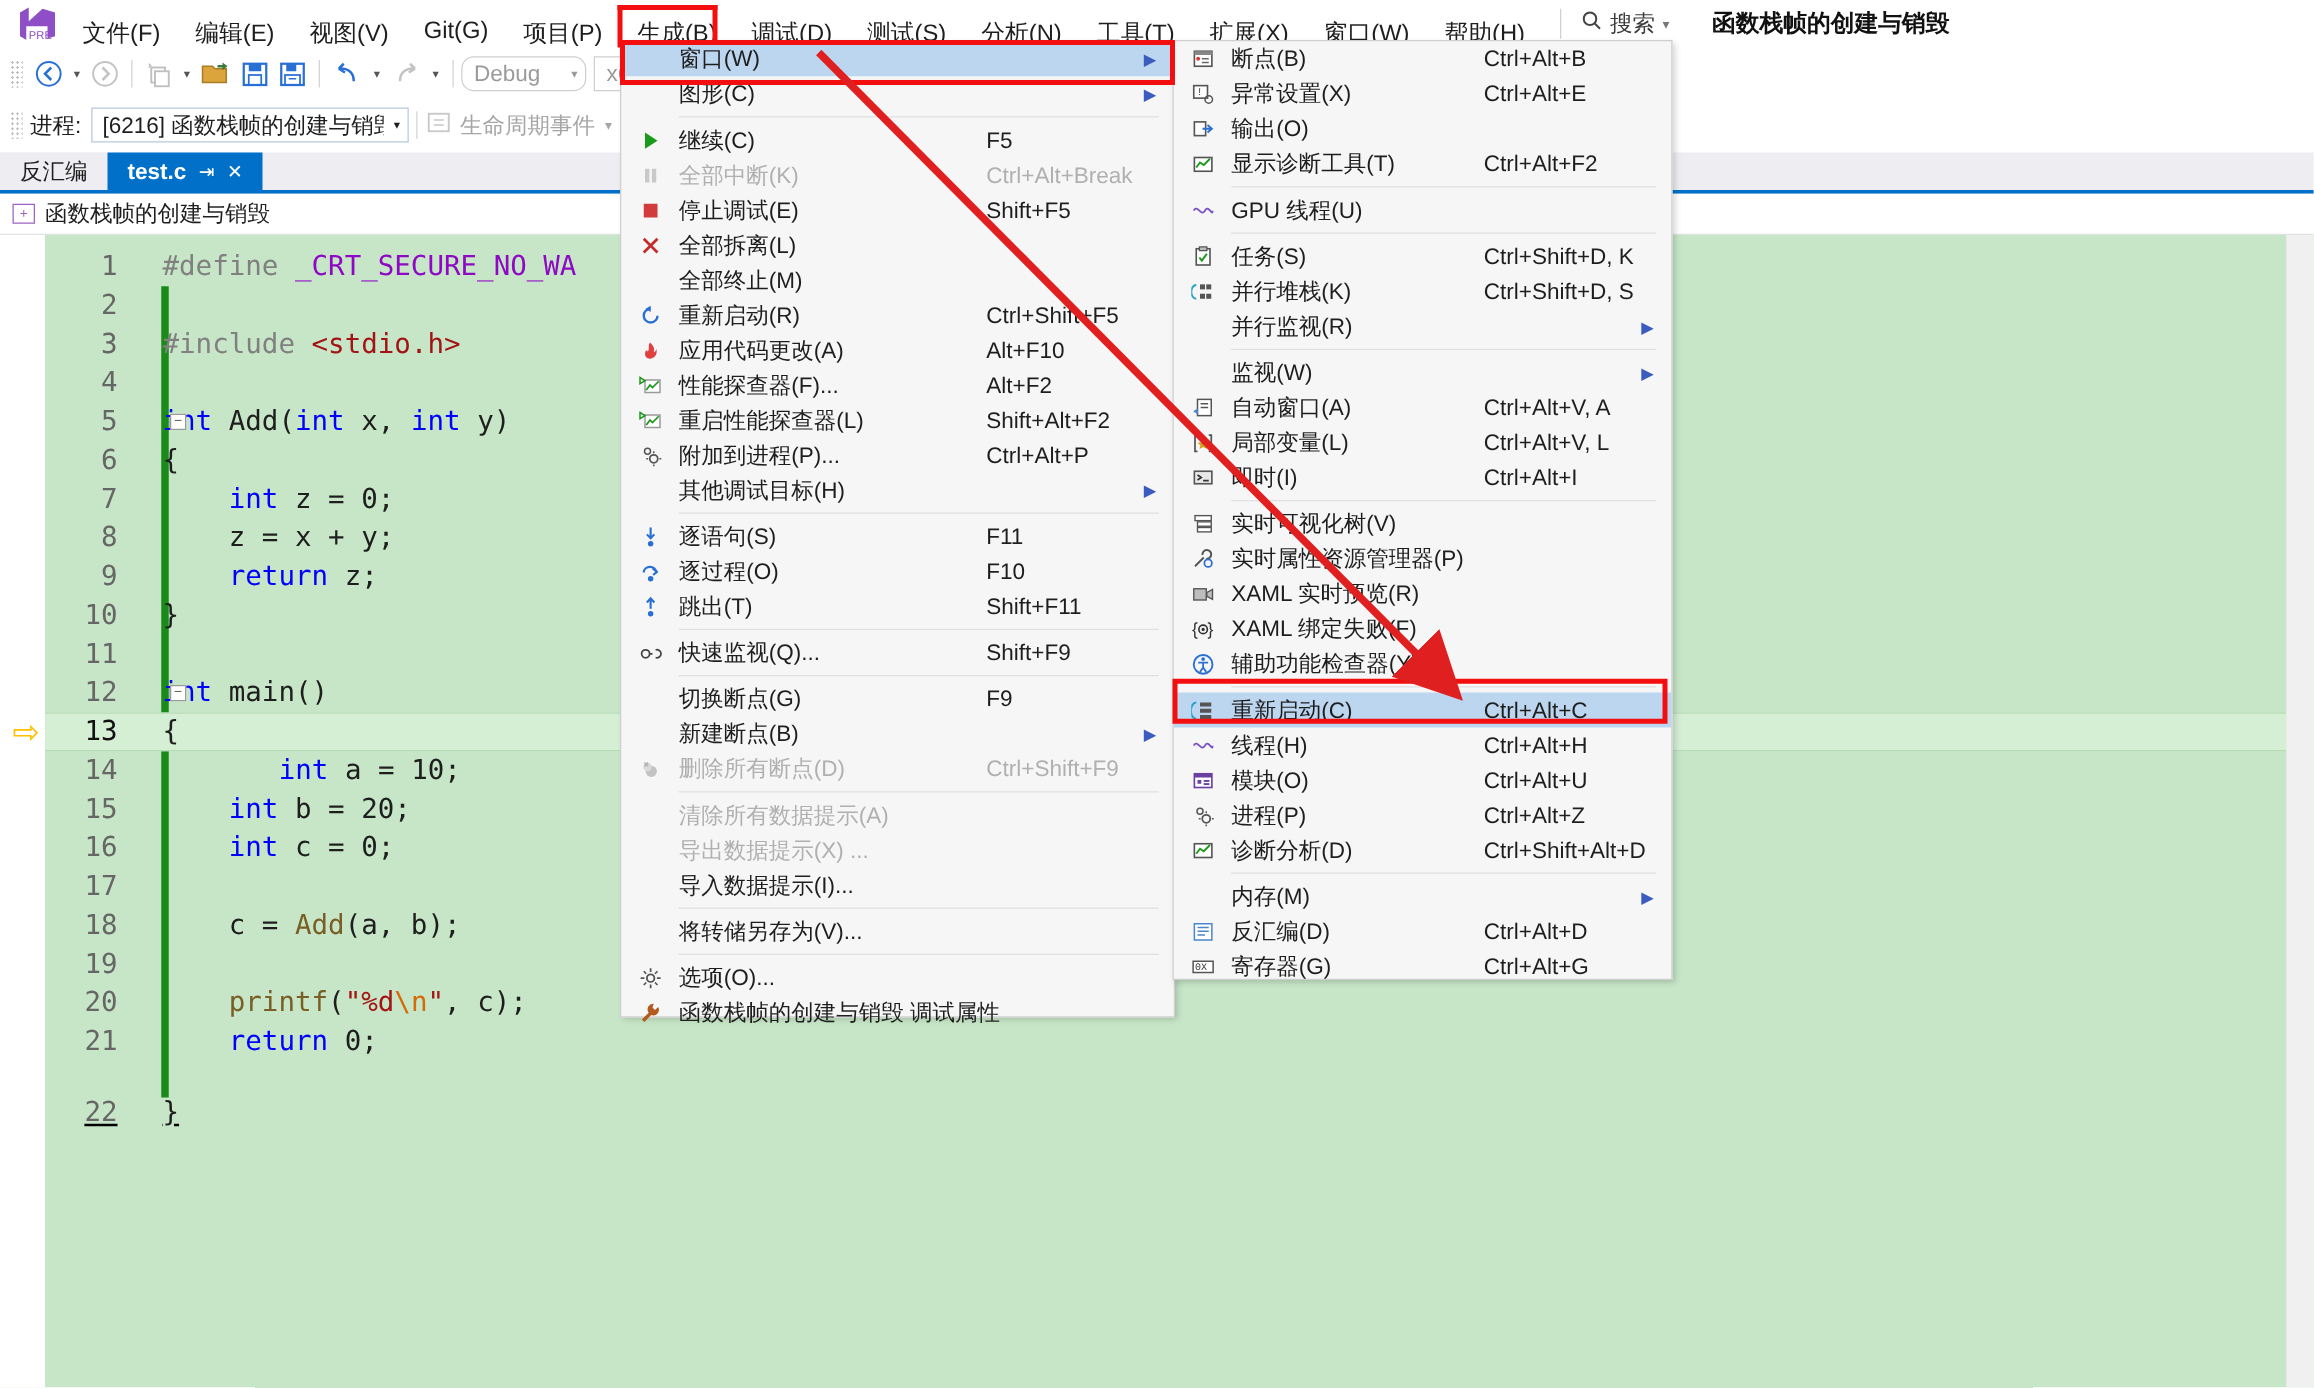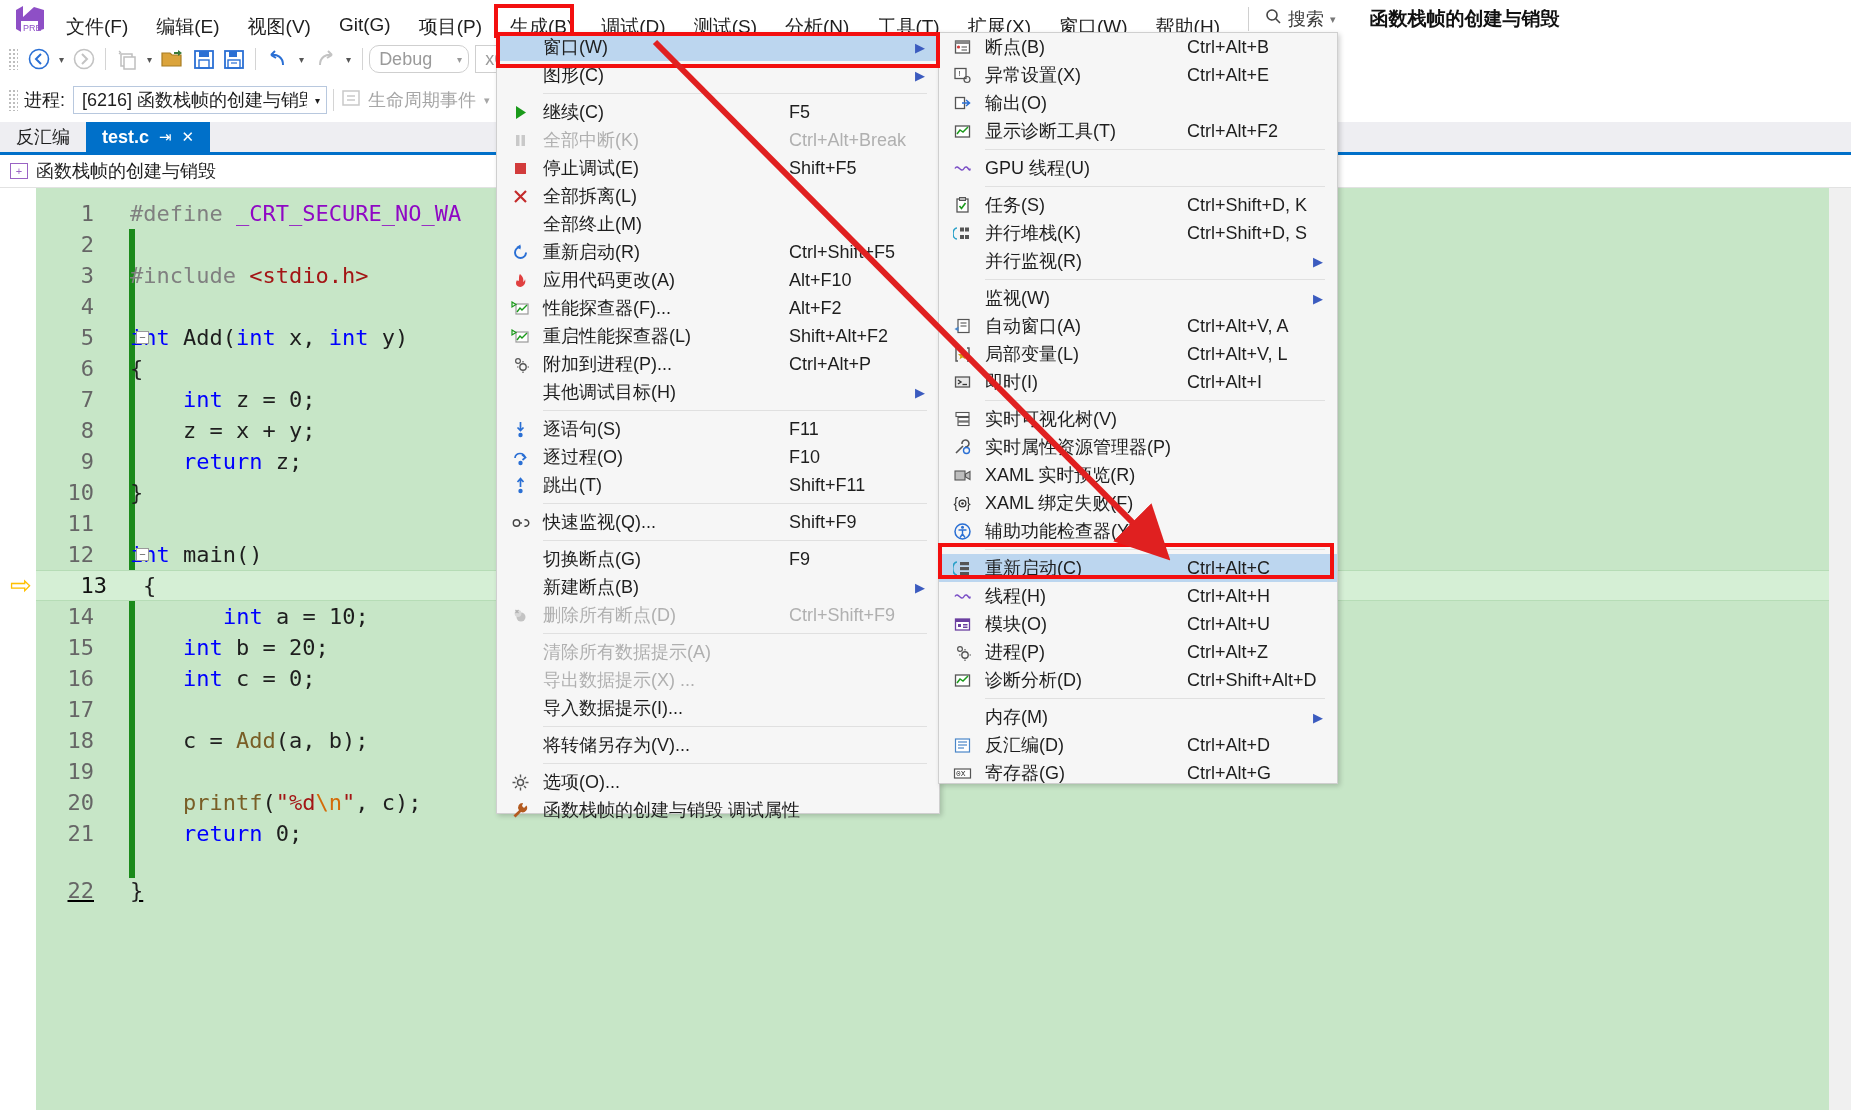--- a/index.html
+++ b/index.html
@@ -100,21 +100,21 @@
   .ed-rightgutter { position:absolute; left:1829px; top:0; width:22px; height:922px; background:#f0f0f0; }
 
   .codeline {
     position:absolute; left:0; height:31px; display:flex; align-items:center;
     font-family:"DejaVu Sans Mono", monospace; font-size:22px; white-space:pre;
   }
   .ln-num {
     width:108px; text-align:right; padding-right:14px; color:#2b91af;
     font-family:"DejaVu Sans Mono", monospace; font-size:22px; color:#666;
   }
-  .ln-num.cur { color:#111;margin-left:13px; }
+  .ln-num.cur { color:#111; }
   .ln-code { color:#1e1e1e; }
   .greenbar { position:absolute; left:129px; width:6px; background:#1a8a1a; }
   .kw    { color:#0000ff; }
   .pre   { color:#808080; }
   .macro { color:#8f08c4; }
   .str   { color:#a31515; }
   .fn    { color:#795e26; }
   .num   { color:#1e1e1e; }
   .esc   { color:#d46b08; }
   .collapse-box {

